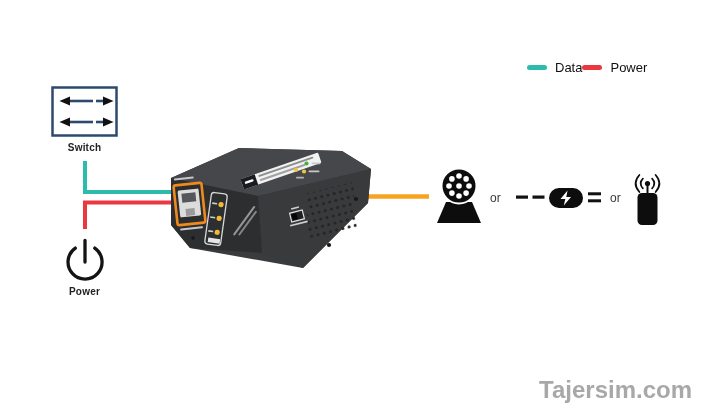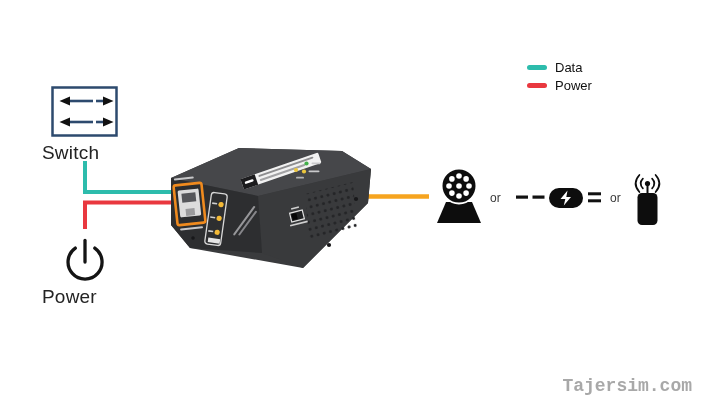--- a/index.html
+++ b/index.html
@@ -2,28 +2,28 @@
 <html><head>
 <meta charset="utf-8">
 <style>
   html,body{margin:0;padding:0;background:#ffffff;}
   .canvas{
     position:relative;width:716px;height:411px;background:#ffffff;overflow:hidden;
     font-family:"Liberation Sans",sans-serif;
   }
   .canvas svg{position:absolute;left:0;top:0;}
   .txt{position:absolute;color:#232323;}
-  .node-label{font-size:19px;font-weight:400;letter-spacing:.2px;text-align:left;}
+  .node-label{font-size:10px;font-weight:700;letter-spacing:.2px;text-align:center;}
   .or-text{font-size:12px;font-weight:400;color:#3a3a3a;}
   .devices-caption{font-size:11px;font-weight:500;color:#141414;text-align:center;letter-spacing:.1px;white-space:nowrap;}
-  .legend{position:absolute;left:527px;top:61px;display:flex;flex-direction:column;}
+  .legend{position:absolute;left:527px;top:61px;display:flex;flex-direction:row;}
   .legend-row{display:flex;align-items:center;height:13px;margin-bottom:4.5px;}
   .legend-swatch{width:20px;height:5px;border-radius:2.5px;margin-right:8px;flex:0 0 auto;}
   .legend-label{font-size:13px;font-weight:500;color:#101010;white-space:nowrap;}
-  .watermark{position:absolute;right:24px;top:376px;font-size:18px;font-weight:700;color:#a8a8a8;letter-spacing:0;font-family:Liberation Mono, monospace;}
+  .watermark{position:absolute;right:24px;top:376px;font-size:24px;font-weight:700;color:#a8a8a8;letter-spacing:0;}
 </style>
 </head>
 <body>
 
 <div class="canvas">
 
   <svg width="716" height="411" viewBox="0 0 716 411">
     <defs>
       <pattern id="vents" width="6.4" height="7.2" patternUnits="userSpaceOnUse" patternTransform="rotate(-14)">
         <circle cx="2.2" cy="2.2" r="1.55" fill="#242527"></circle>

